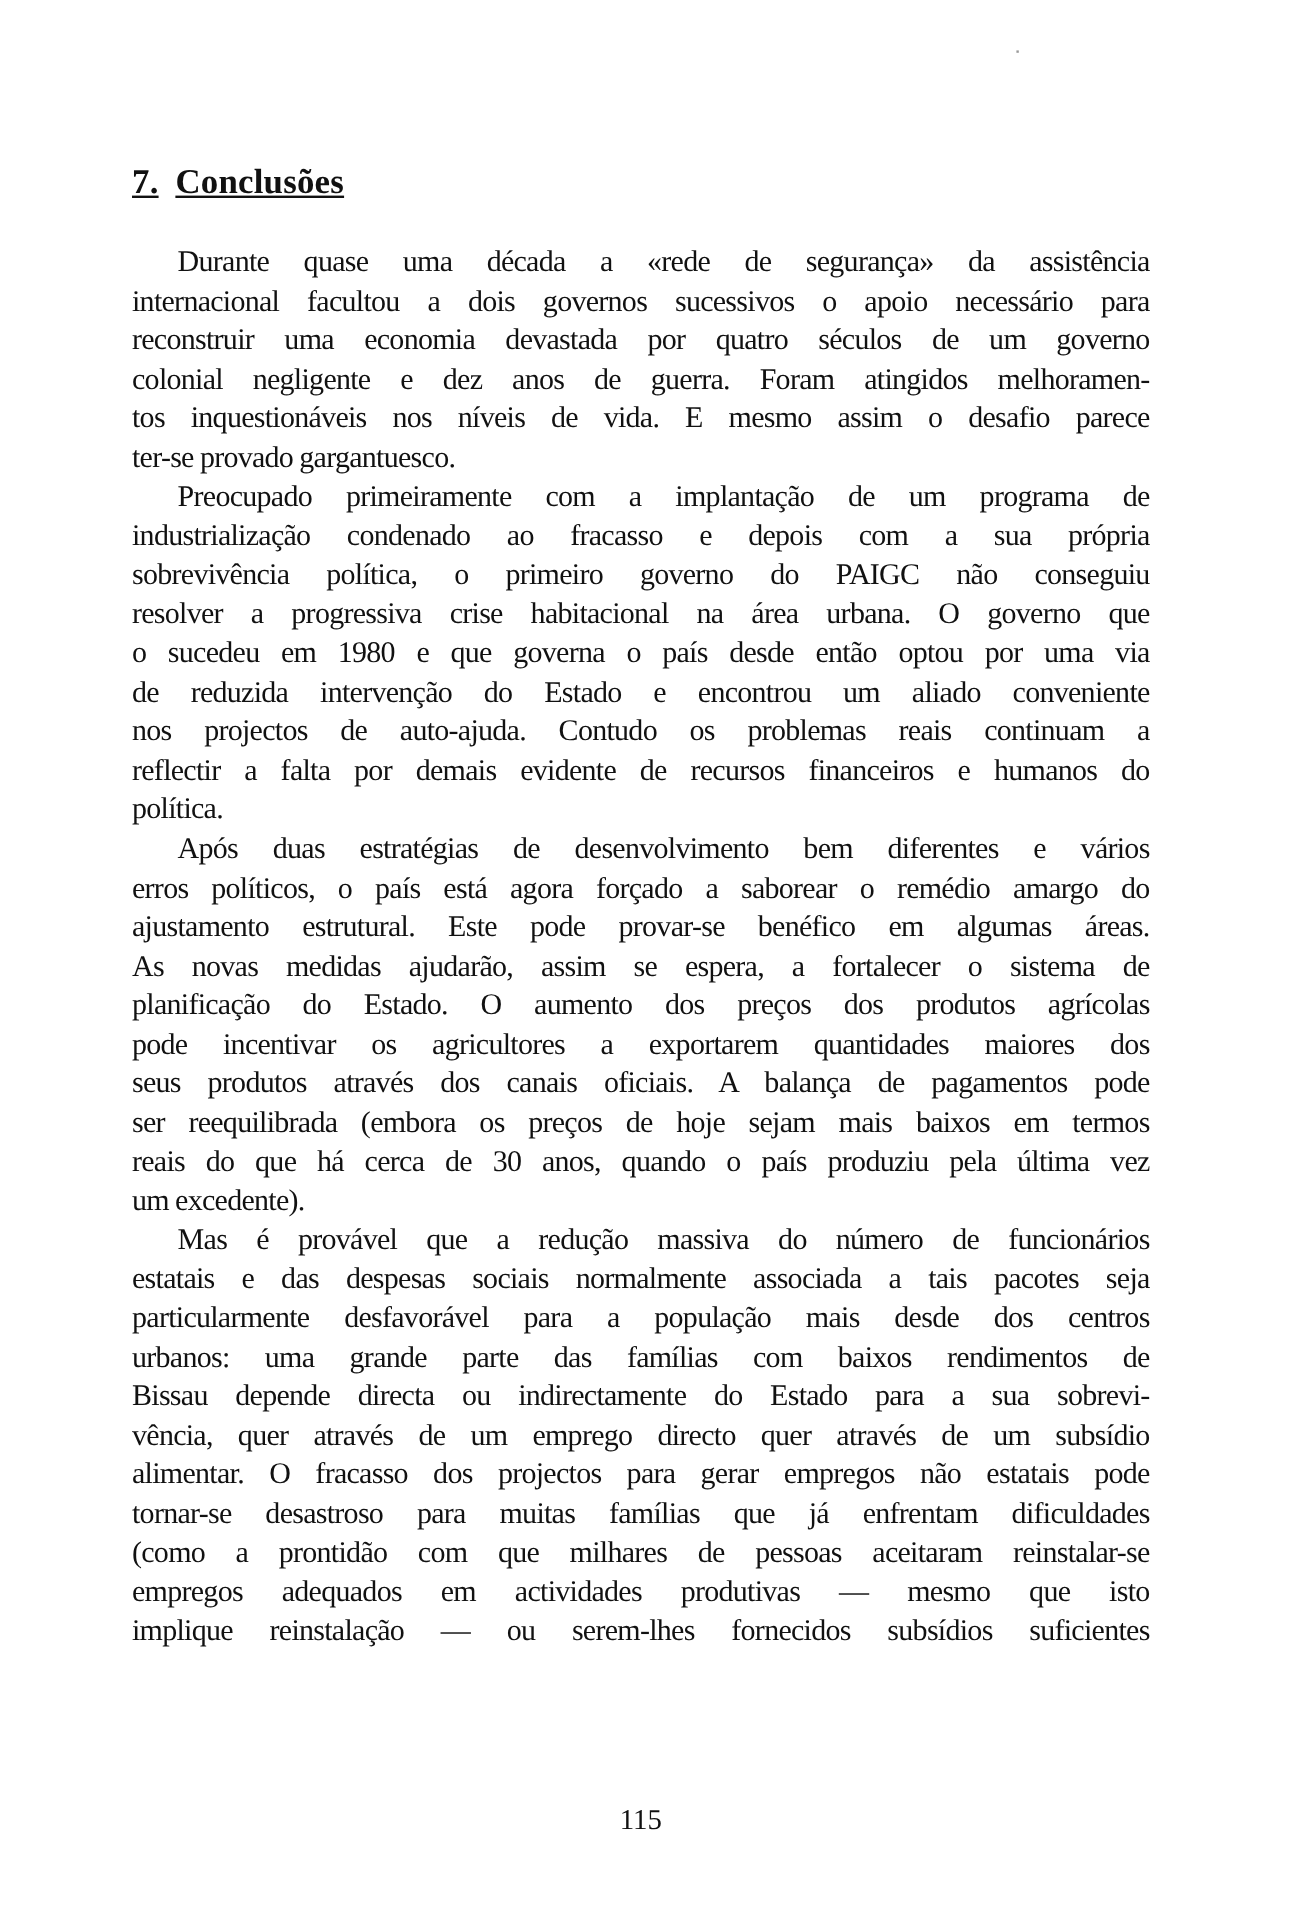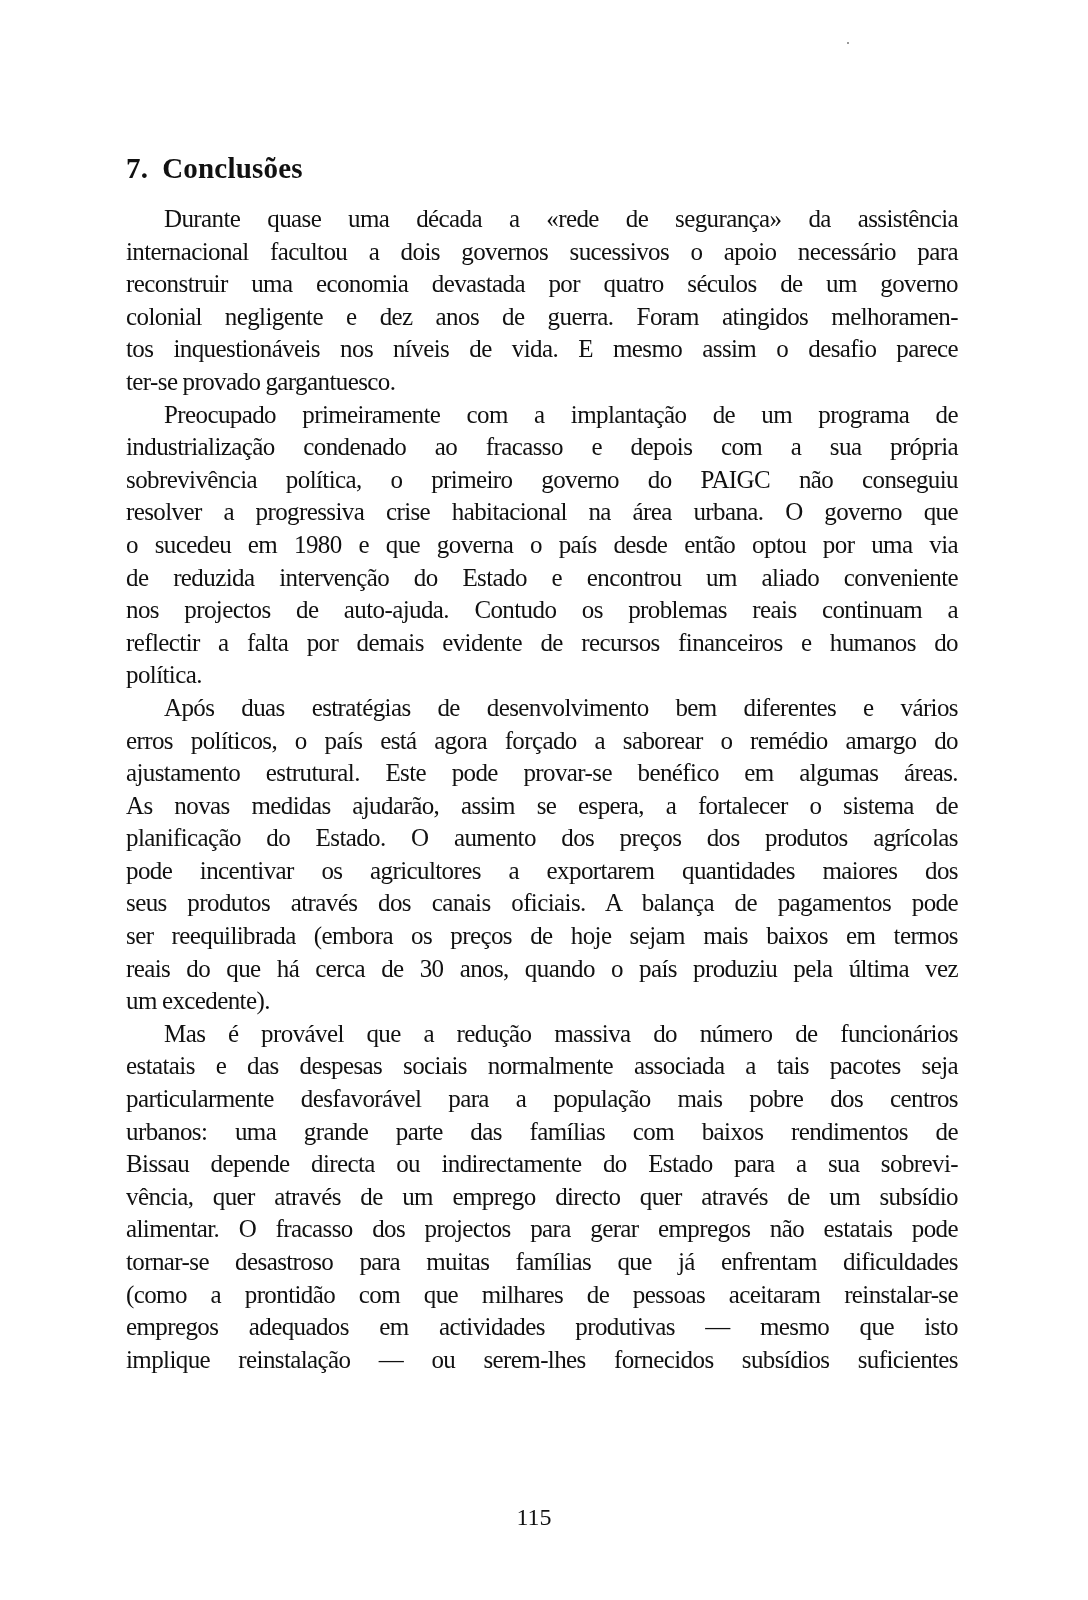--- a/index.html
+++ b/index.html
@@ -18,25 +18,26 @@
   .page {
     position: absolute;
     left: 110px;
     top: 0;
     width: 848px;
   }
   .section-heading {
     position: absolute;
     top: 136px;
     left: 0;
-    margin: 16px;
+    margin: 0;
     font-size: 29px;
     font-weight: bold;
     letter-spacing: 0.2px;
     white-space: nowrap;
+    text-decoration: underline;
   }
   .section-heading .num {
     margin-right: 14px;
   }
   .body {
     position: absolute;
     top: 203px;
     left: 0;
     width: 848px;
   }
@@ -49,21 +50,20 @@
     letter-spacing: -0.6px;
     word-spacing: -0.5px;
     hyphens: manual;
   }
   .line {
     display: block;
     text-align: justify;
     text-align-last: justify;
     white-space: nowrap;
     overflow: visible;
-    margin-left: 16px;
   }
   .line.last {
     text-align-last: left;
   }
   .line.indent {
     padding-left: 38px;
   }
   .para { text-indent: 0; }
   .page-number {
     position: absolute;
@@ -126,21 +126,21 @@
       <span class="line">pode incentivar os agricultores a exportarem quantidades maiores dos</span>
       <span class="line">seus produtos através dos canais oficiais. A balança de pagamentos pode</span>
       <span class="line">ser reequilibrada (embora os preços de hoje sejam mais baixos em termos</span>
       <span class="line">reais do que há cerca de 30 anos, quando o país produziu pela última vez</span>
       <span class="line last">um excedente).</span>
     </p>
 
     <p class="para">
       <span class="line indent">Mas é provável que a redução massiva do número de funcionários</span>
       <span class="line">estatais e das despesas sociais normalmente associada a tais pacotes seja</span>
-      <span class="line">particularmente desfavorável para a população mais pobre dos centros</span>
+      <span class="line">particularmente desfavorável para a população mais desde dos centros</span>
       <span class="line">urbanos: uma grande parte das famílias com baixos rendimentos de</span>
       <span class="line">Bissau depende directa ou indirectamente do Estado para a sua sobrevi-</span>
       <span class="line">vência, quer através de um emprego directo quer através de um subsídio</span>
       <span class="line">alimentar. O fracasso dos projectos para gerar empregos não estatais pode</span>
       <span class="line">tornar-se desastroso para muitas famílias que já enfrentam dificuldades</span>
       <span class="line">(como a prontidão com que milhares de pessoas aceitaram reinstalar-se</span>
       <span class="line">empregos adequados em actividades produtivas — mesmo que isto</span>
       <span class="line">implique reinstalação — ou serem-lhes fornecidos subsídios suficientes</span>
     </p>
 

